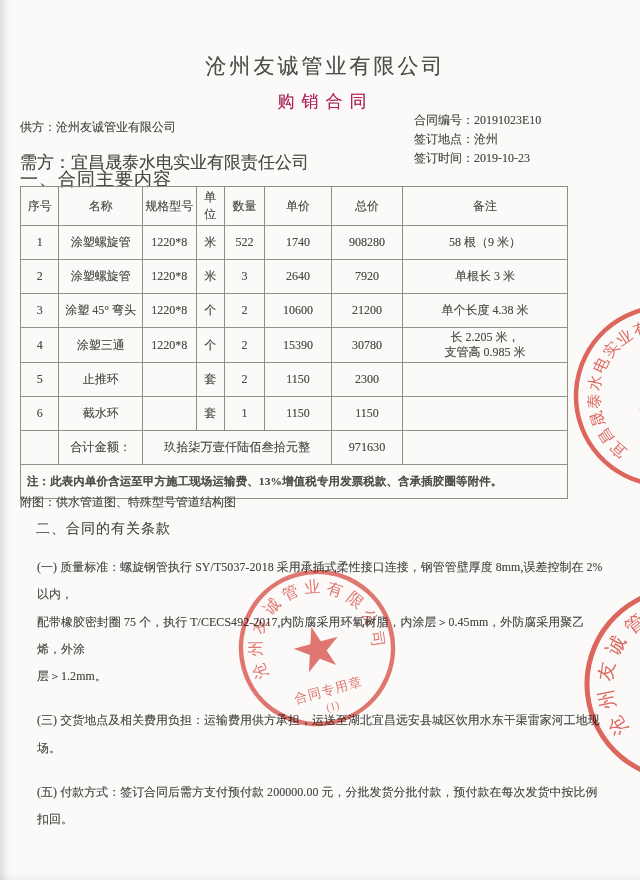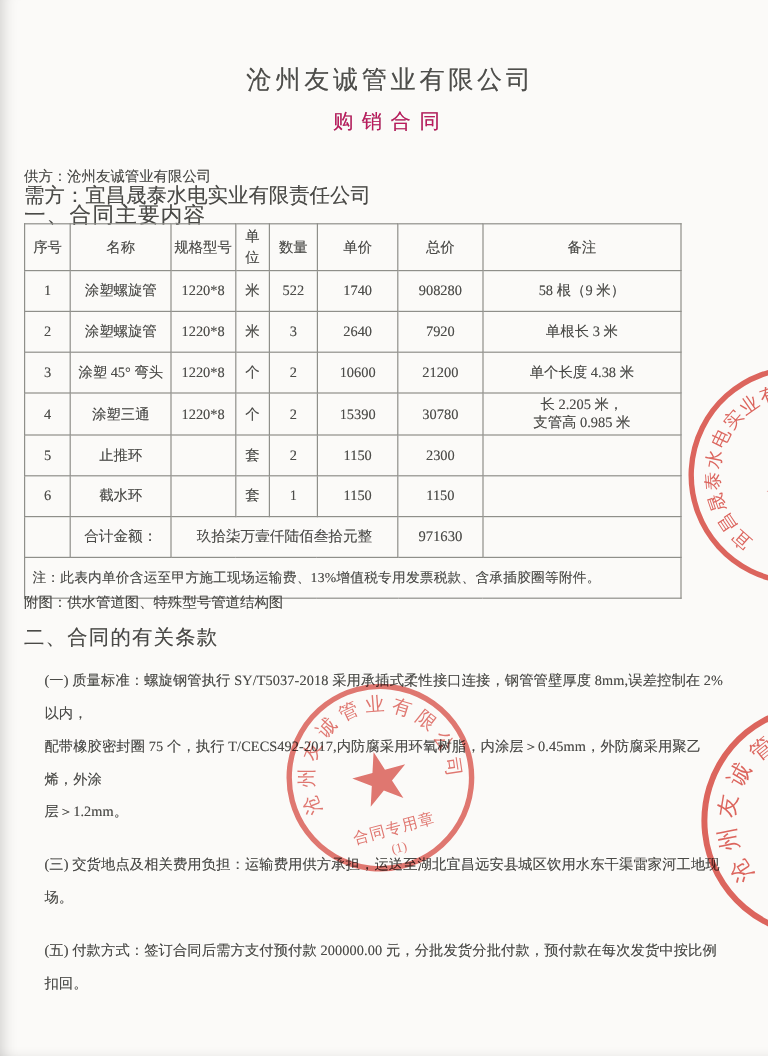--- a/index.html
+++ b/index.html
@@ -10,42 +10,42 @@
     color:#4a4a47;
     box-shadow:inset 14px 0 12px -12px rgba(0,0,0,.18), inset 0 -10px 10px -10px rgba(0,0,0,.08);
     padding-left:11px;
   }
   .page *{box-sizing:border-box;}
   .txt{text-shadow:0 0 .5px rgba(60,60,58,.45);}
   .title-company{position:absolute;top:52px;left:0;width:100%;text-align:center;
     font-size:21px;letter-spacing:3px;color:#4e4e4b;font-weight:400;}
   .title-doc{position:absolute;top:90px;left:0;width:100%;text-align:center;
     font-size:17px;letter-spacing:7px;color:#be185d;font-weight:400;}
-  .party-supplier{position:absolute;left:20px;top:119px;font-size:12px;margin-top:20px;}
+  .party-supplier{position:absolute;left:20px;top:119px;font-size:12px;}
   .party-buyer{position:absolute;left:20px;top:151px;font-size:17px;}
   .meta{position:absolute;left:414px;top:111px;font-size:12px;line-height:19px;}
   .meta .row{white-space:nowrap;}
   .sec1-heading{position:absolute;left:20px;top:167px;font-size:18px;font-weight:500;letter-spacing:1px;}
   table.items{
     position:absolute;left:20px;top:186px;width:548px;
     border-collapse:collapse;table-layout:fixed;
   }
   table.items th,table.items td{
     border:1px solid #8f8f8a;font-weight:400;font-size:12px;
     text-align:center;vertical-align:middle;padding:2px 2px;color:#4c4c49;
   }
   table.items thead tr{height:27px;}
   table.items tbody tr{height:34px;}
   td.remark{white-space:pre-line;line-height:15px;font-size:11.5px;}
   tr.total-row{height:31px;}
   tr.total-row td{font-size:12.2px;}
   tr.note-row{height:34px;}
-  tr.note-row td{text-align:left;padding:2px 6px;font-size:11.4px;letter-spacing:.2px;}
+  tr.note-row td{text-align:left;padding:2px 6px;font-size:11.4px;letter-spacing:.2px;font-weight:bold;}
   .attachment{position:absolute;left:20px;top:494px;font-size:12px;}
-  .sec2-heading{position:absolute;left:20px;top:520px;font-size:17px;font-weight:500;letter-spacing:1px;}
+  .sec2-heading{position:absolute;left:36px;top:520px;font-size:14px;font-weight:500;letter-spacing:1px;}
   .clauses{position:absolute;left:20px;top:537px;width:601px;}
   .clause{margin:17px;font-size:11.9px;line-height:27.3px;white-space:pre-line;letter-spacing:.1px;}
   .clause.hang{padding-left:29px;text-indent:-29px;}
   .clause.gap{margin-top:3px;}
   .stamp{position:absolute;mix-blend-mode:multiply;opacity:.82;}
   .stamp text{font-family:"Liberation Serif","DejaVu Serif",serif;}
   .stamp-buyer{left:565px;top:296px;transform:rotate(-42deg);}
   .stamp-supplier-mid{left:227px;top:558px;transform:rotate(-15deg);opacity:.72;}
   .stamp-supplier-right{left:577px;top:579px;transform:rotate(-28deg);}
 </style>
@@ -54,20 +54,31 @@
 
 <div class="page">
 
   <div class="title-company txt">沧州友诚管业有限公司</div>
   <div class="title-doc txt">购销合同</div>
 
   <div class="party-supplier txt">
     <span>供方：</span><span>沧州友诚管业有限公司</span>
   </div>
 
+  <div class="meta txt">
+    <div class="row">
+      <span>合同编号：</span><span>20191023E10</span>
+    </div>
+    <div class="row">
+      <span>签订地点：</span><span>沧州</span>
+    </div>
+    <div class="row">
+      <span>签订时间：</span><span>2019-10-23</span>
+    </div>
+  </div>
 
   <div class="party-buyer txt">
     <span>需方：</span><span>宜昌晟泰水电实业有限责任公司</span>
   </div>
 
   <div class="sec1-heading txt">一、合同主要内容</div>
 
   <table class="items txt">
     <colgroup>
       <col style="width:7%">

